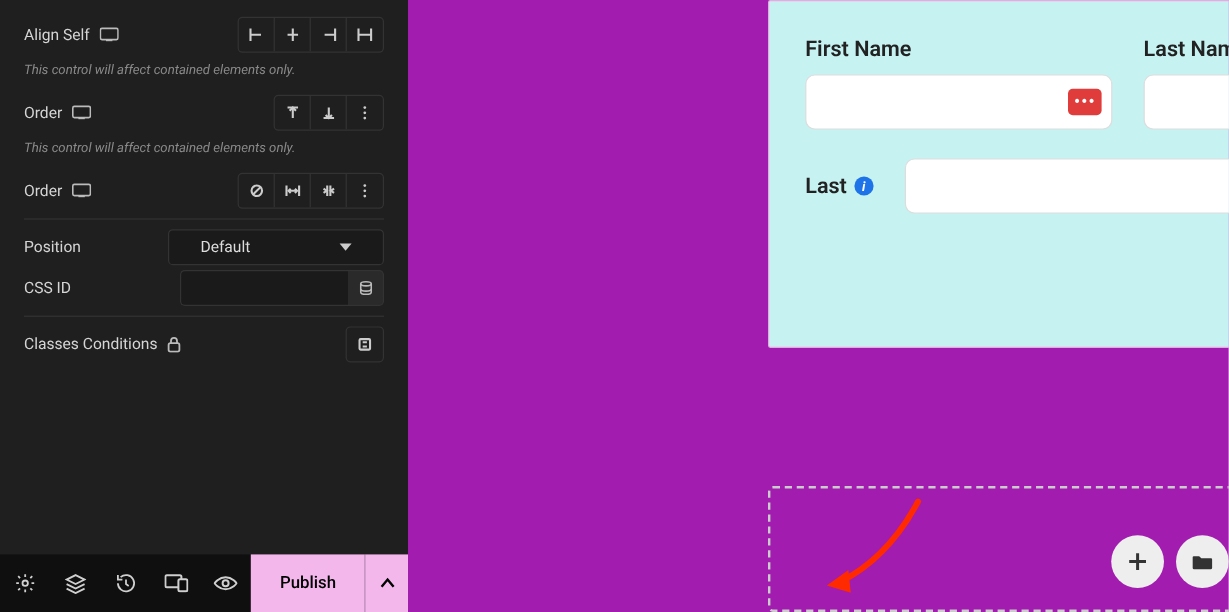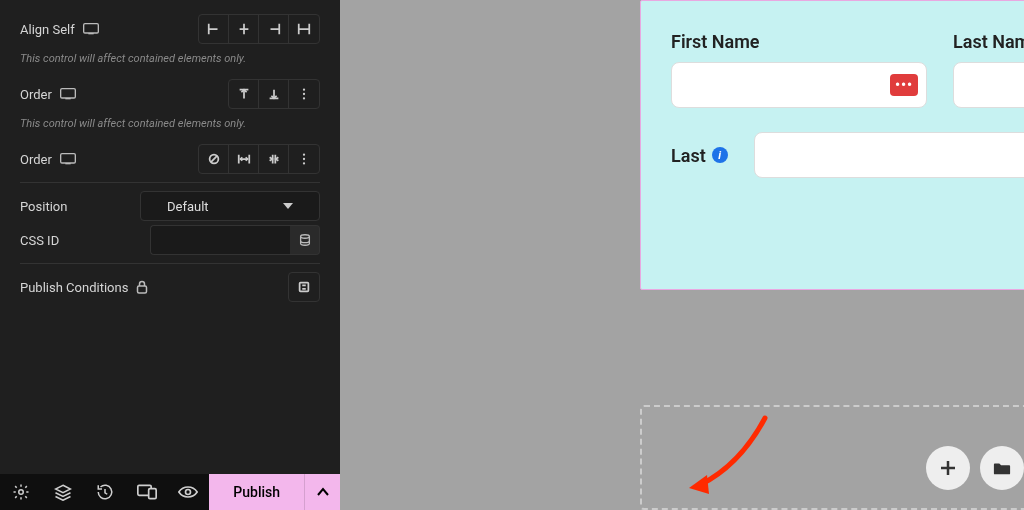--- a/index.html
+++ b/index.html
@@ -25,29 +25,29 @@
   .input-group { display: flex; }
   .input-group .text-input { border-radius: 4px 0 0 4px; border-right: none; }
   .input-group .addon { width: 30px; height: 30px; background: #2a2a2a; border: 1px solid #333; border-left: none; border-radius: 0 4px 4px 0; display: flex; align-items: center; justify-content: center; color: #bbb; }
   .icon-devices { width: 16px; height: 14px; }
 
   
   .handle { position: absolute; top: 30px; right: -22px; width: 22px; height: 40px; background: #1f1f1f; display: flex; align-items: center; justify-content: center; cursor: pointer; border-radius: 0 4px 4px 0; }
   .handle svg { stroke: #ccc; }
 
   
-  .bottom { position: absolute; bottom: 0; left: 0; height: 36px; width: 100%; display: flex; background: #0f0f0f; align-items: center; }
+  .bottom { position: absolute; bottom: 0; left: 0; height: 48px; width: 100%; display: flex; background: #0f0f0f; align-items: center; }
   .bottom .tool { width: 44px; height: 48px; display: flex; align-items: center; justify-content: center; color: #cfcfcf; cursor: pointer; }
   .bottom .publish-wrap { margin-left: auto; display: flex; height: 100%; }
   .bottom .publish { background: #f3b7ec; color: #000; padding: 0 24px; display: flex; align-items: center; font-size: 14px; font-weight: 500; cursor: pointer; }
   .bottom .publish-more { background: #f3b7ec; width: 36px; display: flex; align-items: center; justify-content: center; border-left: 1px solid rgba(0,0,0,0.12); cursor: pointer; }
   .bottom .publish-more svg { stroke: #000; }
 
   
-  .canvas { flex: 1; position: relative; background: #a3a3a3; }
+  .canvas { flex: 1; position: relative; background: #a21caf; }
   .form-box { position: absolute; top: 0; left: 300px; width: 600px; height: 290px; background: #c6f2f2; border: 1px solid #e9a8e1; border-radius: 2px; padding: 30px 30px; }
   .form-row { display: flex; gap: 26px; margin-bottom: 24px; }
   .form-col { flex: 1; display: flex; flex-direction: column; }
   .form-label { font-size: 18px; font-weight: 600; color: #222; margin-bottom: 10px; display: flex; align-items: center; gap: 6px; }
   .form-input { height: 46px; background: #fff; border: 1px solid #ddd; border-radius: 8px; position: relative; }
   .ext-badge { position: absolute; right: 8px; top: 50%; transform: translateY(-50%); width: 28px; height: 22px; background: #e03c3c; border-radius: 4px; display: flex; align-items: center; justify-content: center; color: #fff; font-size: 14px; font-weight: bold; letter-spacing: 1px; }
   .email-row { display: flex; align-items: center; gap: 26px; }
   .email-row .form-label { margin-bottom: 0; }
   .email-row .form-input { flex: 1; }
   .info-icon { width: 16px; height: 16px; background: #1e73e8; border-radius: 50%; color: #fff; display: inline-flex; align-items: center; justify-content: center; font-size: 11px; font-weight: bold; font-style: italic; }
@@ -220,21 +220,21 @@
             </div>
           </div>
         </div>
       </div>
 
 
       <div class="divider"></div>
 
       <div class="row" style="margin-bottom:0;">
         <div class="label" style="flex:1;">
-          <span>Publish Conditions</span>
+          <span>Classes Conditions</span>
           <svg width="12" height="14" viewBox="0 0 12 14">
               <rect x="1.5" y="6" width="9" height="7" rx="1.5" fill="none" stroke="#bbb" stroke-width="1.5"></rect>
               <path d="M3.5 6 V4 a2.5 2.5 0 0 1 5 0 V6" fill="none" stroke="#bbb" stroke-width="1.5"></path>
             </svg>
         </div>
         <div class="ctrls">
           <div class="btn-seg">
             <div class="seg">
               <svg viewBox="0 0 16 16">
                   <rect x="3" y="3" width="10" height="10" rx="1" fill="none"></rect>

